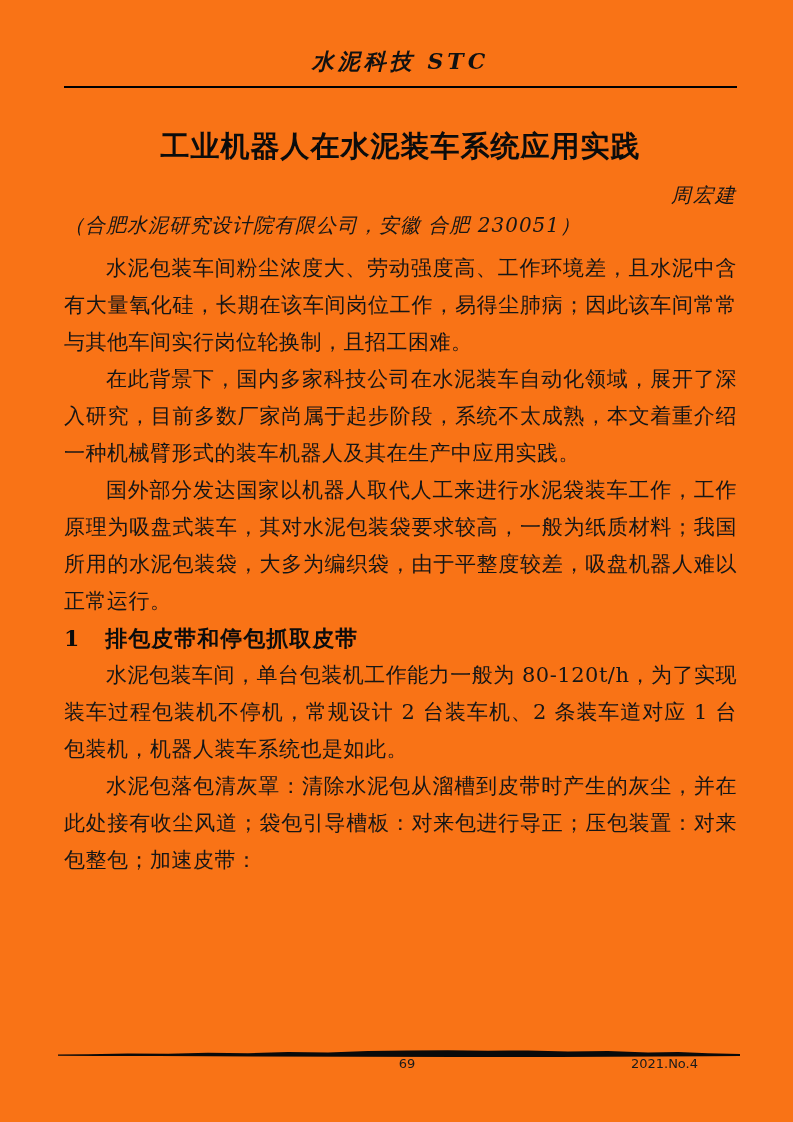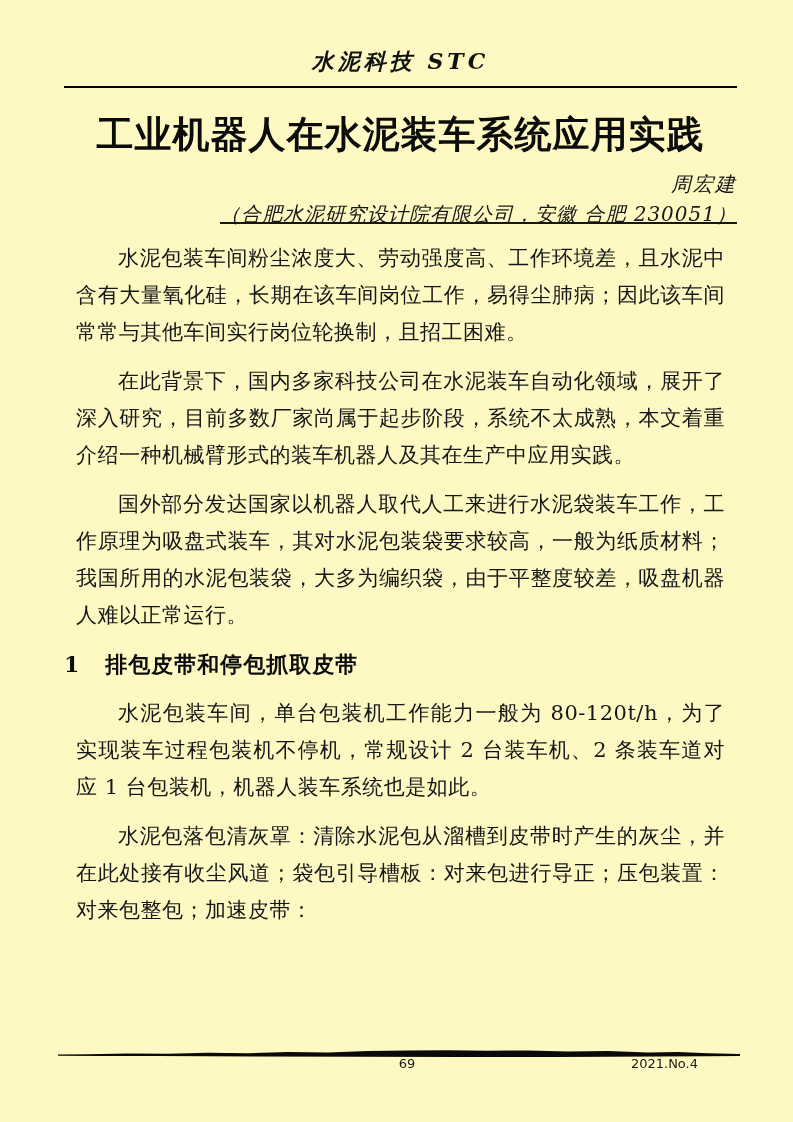--- a/index.html
+++ b/index.html
@@ -1,21 +1,21 @@
 <!DOCTYPE html>
 <html><head>
 <meta charset="utf-8">
 <style>
   html, body { margin: 0; padding: 0; background: #888; }
   .page {
     position: relative;
     width: 793px;
     height: 1122px;
     margin: 0 auto;
-    background: #fef9c3;
+    background: #f97316;
     color: #161616;
     font-family: "DejaVu Serif", serif;
     overflow: hidden;
   }
   .content {
     position: absolute;
     left: 64px;
     top: 0;
     width: 673px;
   }
@@ -28,62 +28,61 @@
     font-size: 22px;
     letter-spacing: 4px;
     color: #111;
   }
   .header-rule {
     border: none;
     border-top: 2.5px solid #000;
     margin: 9px 0 0 0;
   }
   .article-title {
-    margin-top: 27px;
+    margin-top: 38px;
     text-align: center;
     font-family: "DejaVu Sans", sans-serif;
     font-weight: 800;
-    font-size: 37px;
+    font-size: 29px;
     line-height: 40px;
     letter-spacing: 1px;
     color: #0c0c0c;
   }
   .author-name {
     margin-top: 16px;
     text-align: right;
     font-style: italic;
     font-size: 20px;
     line-height: 26px;
     letter-spacing: 2px;
   }
   .author-affiliation {
     margin-top: 3px;
-    text-align: right;
+    text-align: left;
     font-style: italic;
     font-size: 20px;
     line-height: 28px;
     letter-spacing: 1px;
-    text-decoration: underline;
   }
   .body-flow { margin-top: 11px; }
   .section-heading {
     font-family: "DejaVu Sans", sans-serif;
     font-weight: 700;
     font-size: 22px;
     line-height: 37px;
     color: #0c0c0c;
     letter-spacing: 1px;
   }
   .sec-num {
     font-family: "DejaVu Serif", serif;
     font-weight: 700;
     margin-right: 25px;
   }
   .body-flow p {
-    margin: 12px;
+    margin: 0;
     font-size: 21px;
     line-height: 37px;
     text-indent: 2em;
     text-align: justify;
     text-justify: inter-character;
     letter-spacing: 0.5px;
     color: #161616;
   }
   .footer-rule {
     position: absolute;

